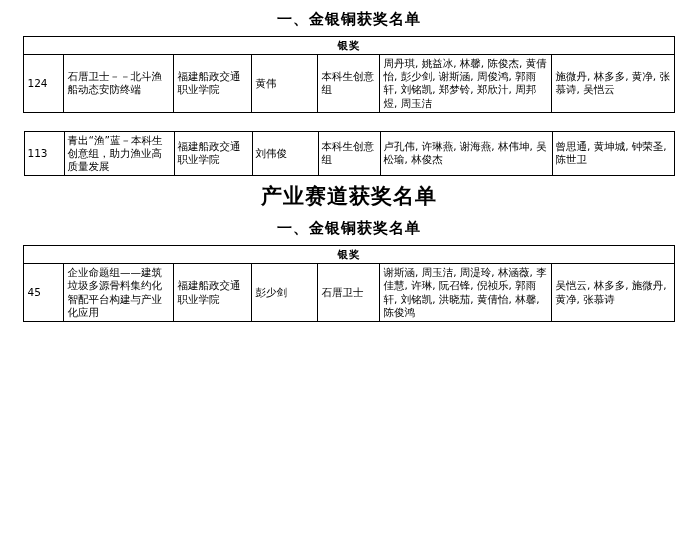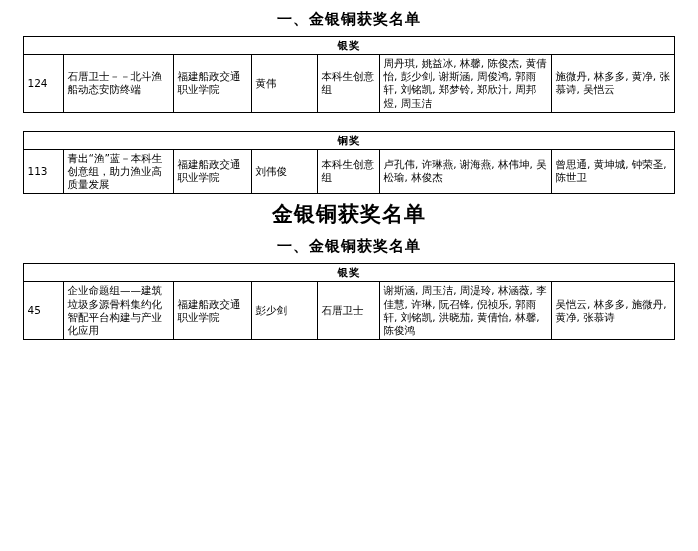--- a/index.html
+++ b/index.html
@@ -112,35 +112,32 @@
       <col class="col-id">
         <col class="col-project">
         <col class="col-school">
         <col class="col-leader">
         <col class="col-group">
         <col class="col-members">
         <col class="col-teachers">
     </colgroup>
     <tbody>
       <tr>
-        <td class="band" colspan="7">铜奖</td>
-      </tr>
-      <tr>
         <td class="c">113</td>
         <td class="l">青出“渔”蓝－本科生创意组，助力渔业高质量发展</td>
         <td class="l">福建船政交通职业学院</td>
         <td class="c">刘伟俊</td>
         <td class="l">本科生创意组</td>
         <td class="l">卢孔伟, 许琳燕, 谢海燕, 林伟坤, 吴松瑜, 林俊杰</td>
         <td class="l">曾思通, 黄坤城, 钟荣圣, 陈世卫</td>
       </tr>
     </tbody>
   </table>
 
-  <div class="doc-title">金银铜获奖名单</div>
+  <div class="doc-title">产业赛道获奖名单</div>
   <div class="doc-subtitle">一、金银铜获奖名单</div>
 
   <table class="award">
     <colgroup>
       <col class="col-id">
         <col class="col-project">
         <col class="col-school">
         <col class="col-leader">
         <col class="col-group">
         <col class="col-members">

